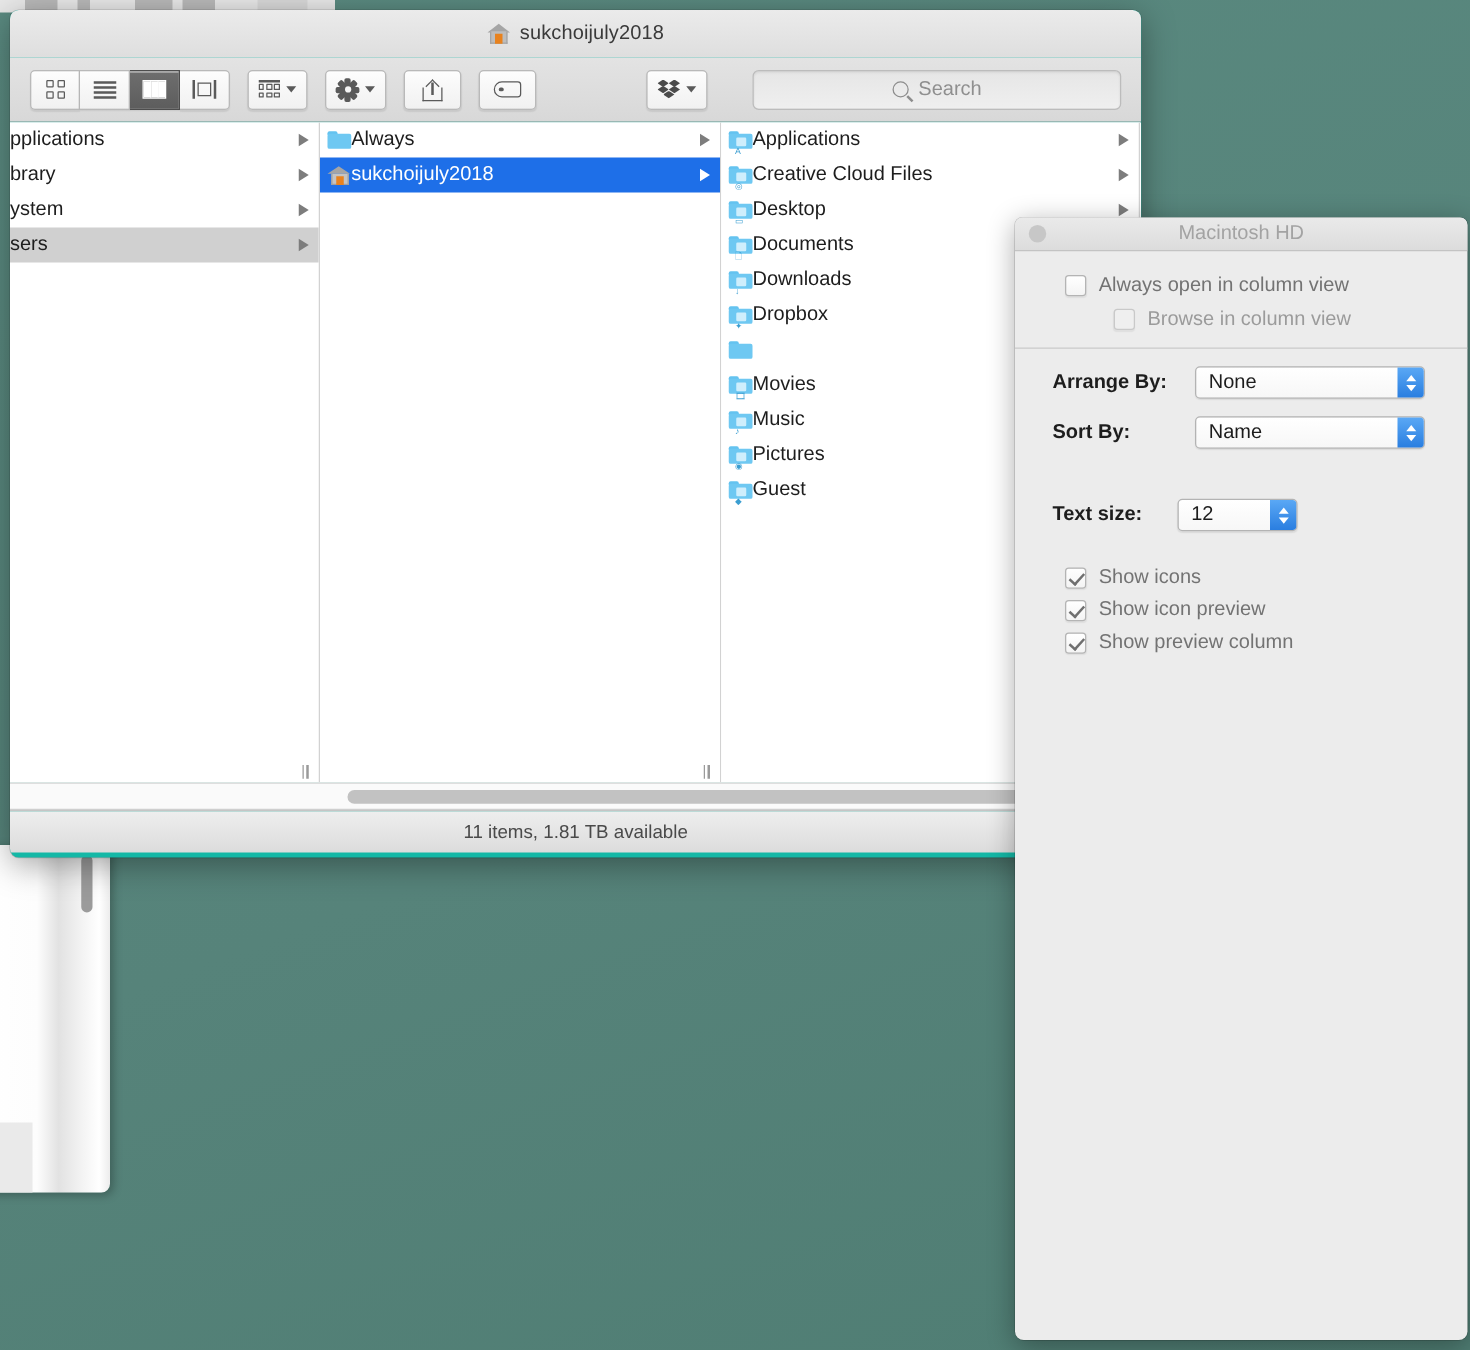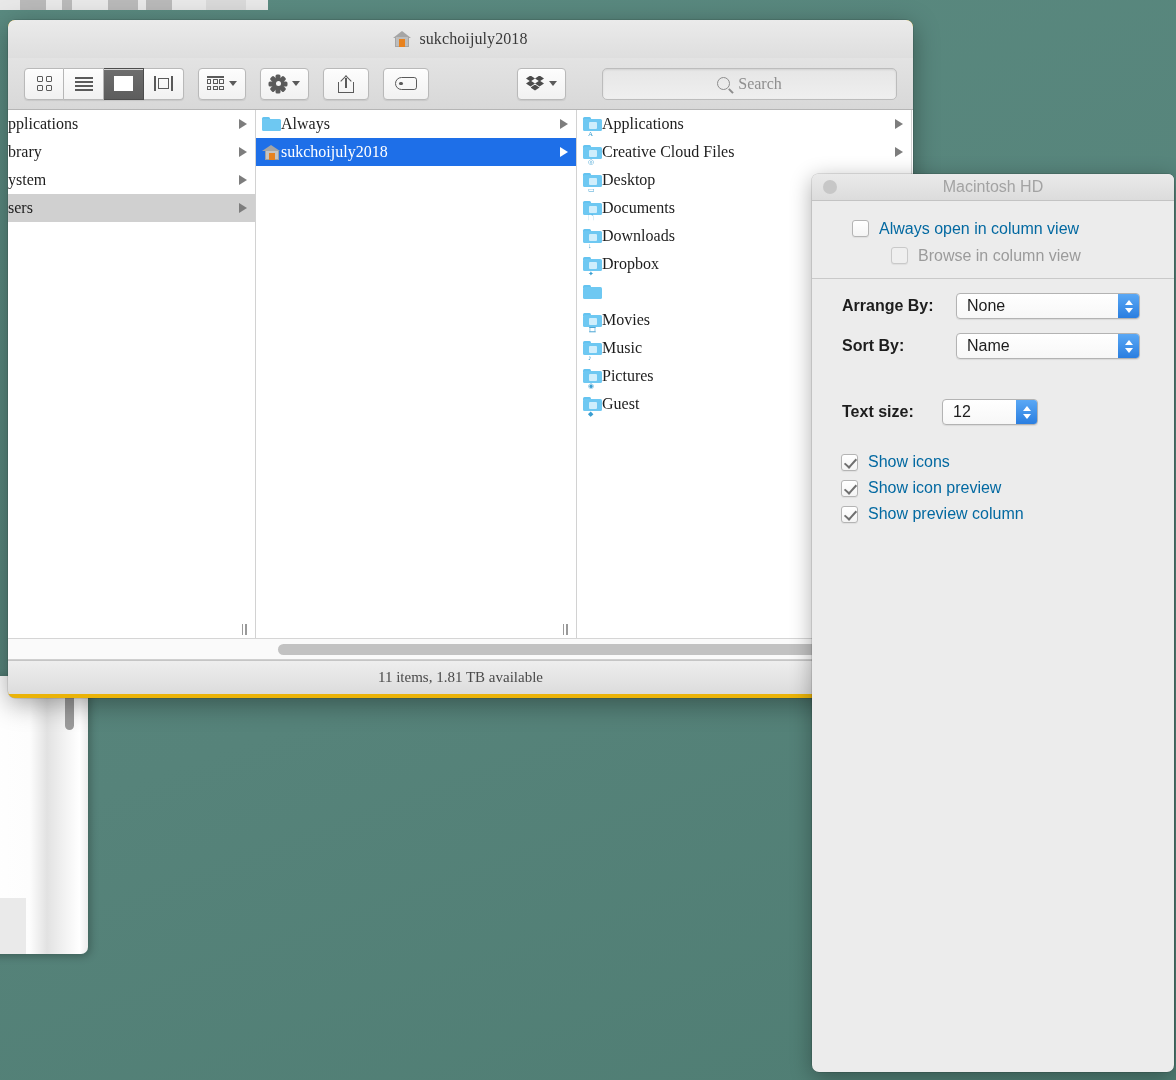--- a/index.html
+++ b/index.html
@@ -35,26 +35,25 @@
   #bg-window .wscroll {
     position: absolute; right: 14px; top: 8px; width: 9px; height: 46px;
     background: #9b9b9b; border-radius: 5px;
   }
   #bg-window .wpanel {
     position: absolute; left: 0; top: 222px; width: 46px; height: 56px; background: #eaeaea;
   }
 
   
   #finder {
-    position: absolute; left: 8px; top: 20px; width: 905px; height: 678px;
-    background: #eab308;
+    position: absolute; left: 8px; top: 8px; width: 905px; height: 678px;
+    background: #14b8a6;
     border-radius: 7px;
     box-shadow: 0 6px 26px rgba(0,0,0,.35), 0 0 0 .5px rgba(0,0,0,.18);
     overflow: hidden;
-    font-family: Liberation Serif, serif;
   }
   .titlebar {
     height: 38px;
     background: linear-gradient(#ebebeb, #dedede);
     display: flex; align-items: center; justify-content: center;
     position: relative;
   }
   .title-wrap { display: flex; align-items: center; gap: 8px; }
   .title-text { font-size: 16px; color: #3a3a3a; letter-spacing: .1px; }
 
@@ -231,21 +230,21 @@
     position: relative;
     box-shadow: 0 1px 1px rgba(0,0,0,.06);
   }
   .cb.checked::after {
     content: ""; position: absolute; left: 5px; top: 1px;
     width: 5px; height: 10px;
     border: solid #6f6f6f; border-width: 0 2px 2px 0;
     transform: rotate(42deg);
   }
   .cb.disabled { background: #efefef; border-color: #c9c9c9; }
-  .vo-label { font-size: 16px; color: #0369a1; }
+  .vo-label { font-size: 16px; color: #737373; }
   .vo-label.dim { color: #9b9b9b; }
 
   .vo-divider { height: 1px; background: #c9c9c9; margin: 9px 0 0 0; }
 
   .vo-field-row { display: flex; align-items: center; padding-left: 30px; margin-top: 14px; }
   .vo-field-label { font-size: 16px; color: #1d1d1d; font-weight: bold; width: 114px; }
   .popup {
     height: 26px; width: 184px; border-radius: 4px;
     background: linear-gradient(#ffffff, #f7f7f7);
     border: 1px solid #b3b3b3;
@@ -259,21 +258,21 @@
     background: linear-gradient(#5aa8f5, #2a7ee0);
     border-radius: 0 3px 3px 0;
     display: flex; flex-direction: column; align-items: center; justify-content: center; gap: 3px;
   }
   .stepper .up { width: 0; height: 0; border-left: 4.5px solid transparent; border-right: 4.5px solid transparent; border-bottom: 5px solid #fff; }
   .stepper .dn { width: 0; height: 0; border-left: 4.5px solid transparent; border-right: 4.5px solid transparent; border-top: 5px solid #fff; }
 
   .popup.small { width: 96px; }
   .vo-field-label.short { width: 100px; }
   .vo-check-group { margin-top: 24px; }
-  .vo-check-group .vo-row { padding-left: 29px; height: 26px; }
+  .vo-check-group .vo-row { padding-left: 40px; height: 26px; }
 </style>
 </head>
 <body>
 
 <div id="desktop"></div>
 
 <div id="top-sliver">
   <div class="bit" style="left:20px;width:26px"></div>
   <div class="bit" style="left:62px;width:10px"></div>
   <div class="bit" style="left:108px;width:30px"></div>

